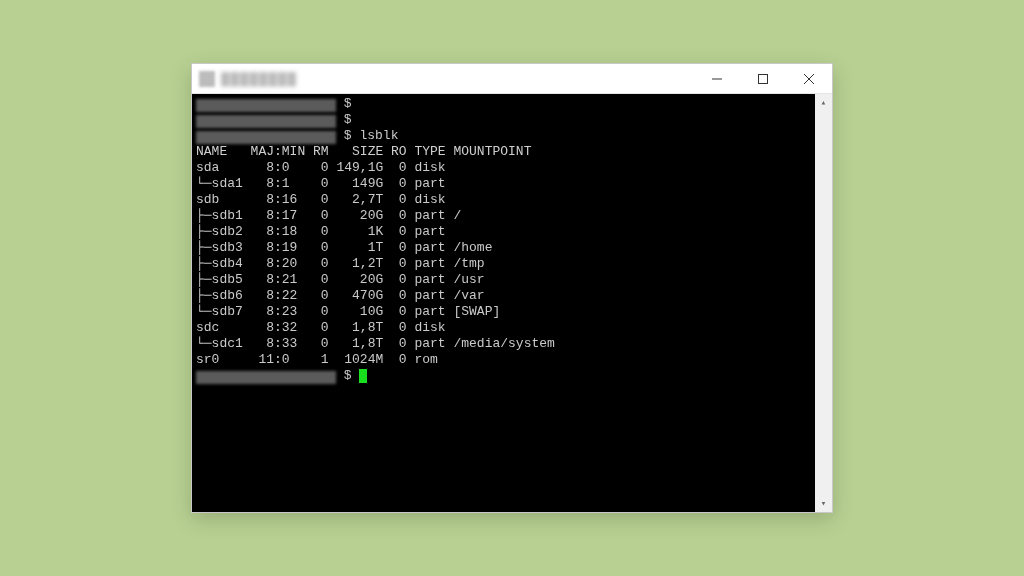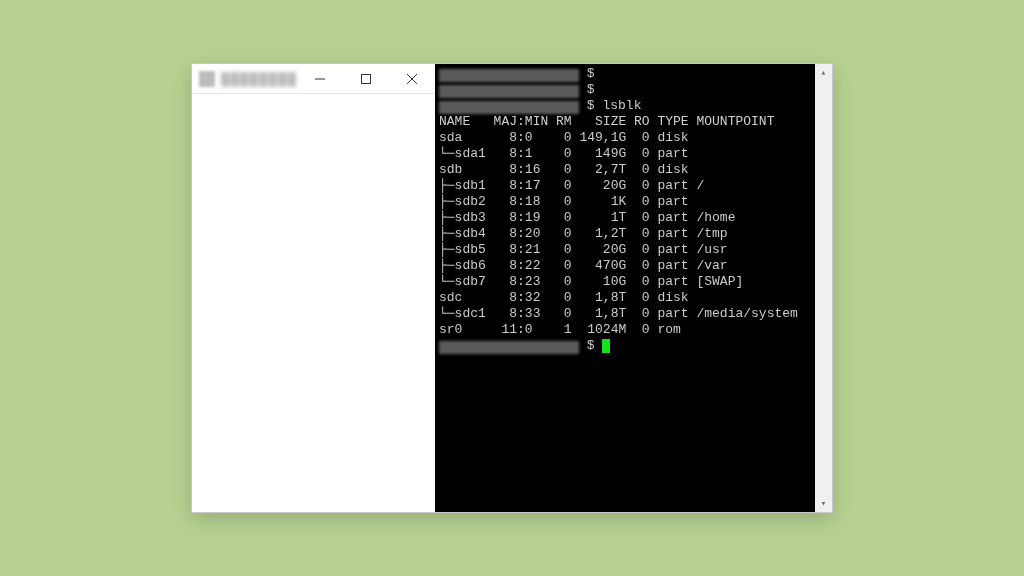--- a/index.html
+++ b/index.html
@@ -12,21 +12,21 @@
     justify-content: center;
     font-family: Consolas, "Courier New", monospace;
   }
   .window {
     width: 642px;
     height: 450px;
     background: #fff;
     border: 1px solid #c8c8c8;
     box-shadow: 0 6px 20px rgba(0,0,0,0.18);
     display: flex;
-    flex-direction: row;
+    flex-direction: column;
   }
   .titlebar {
     height: 30px;
     background: #fff;
     display: flex;
     align-items: center;
     border-bottom: 1px solid #e5e5e5;
   }
   .title-icon {
     width: 16px; height: 16px;

